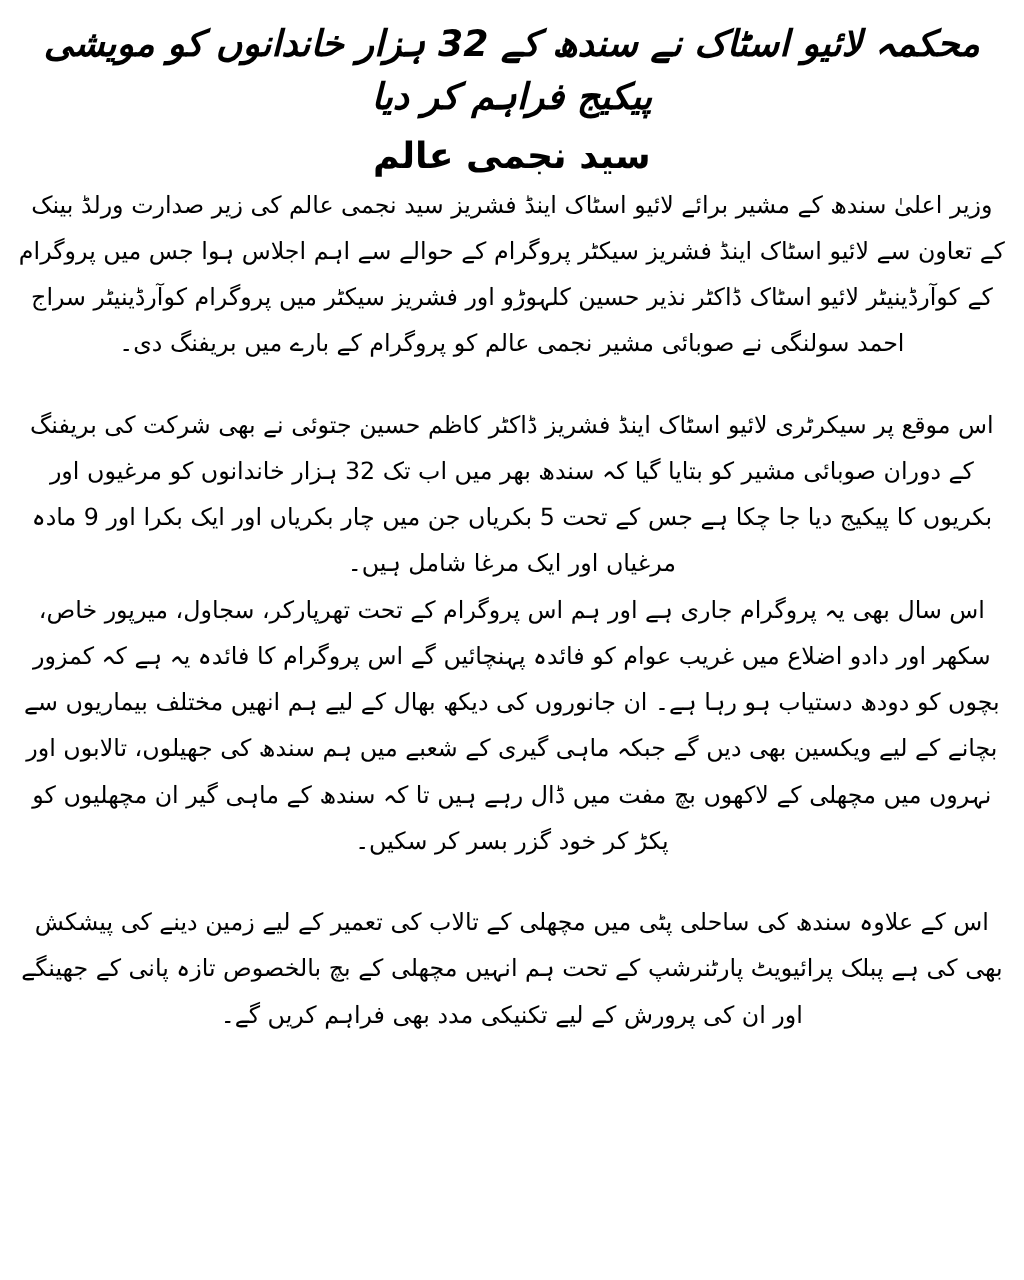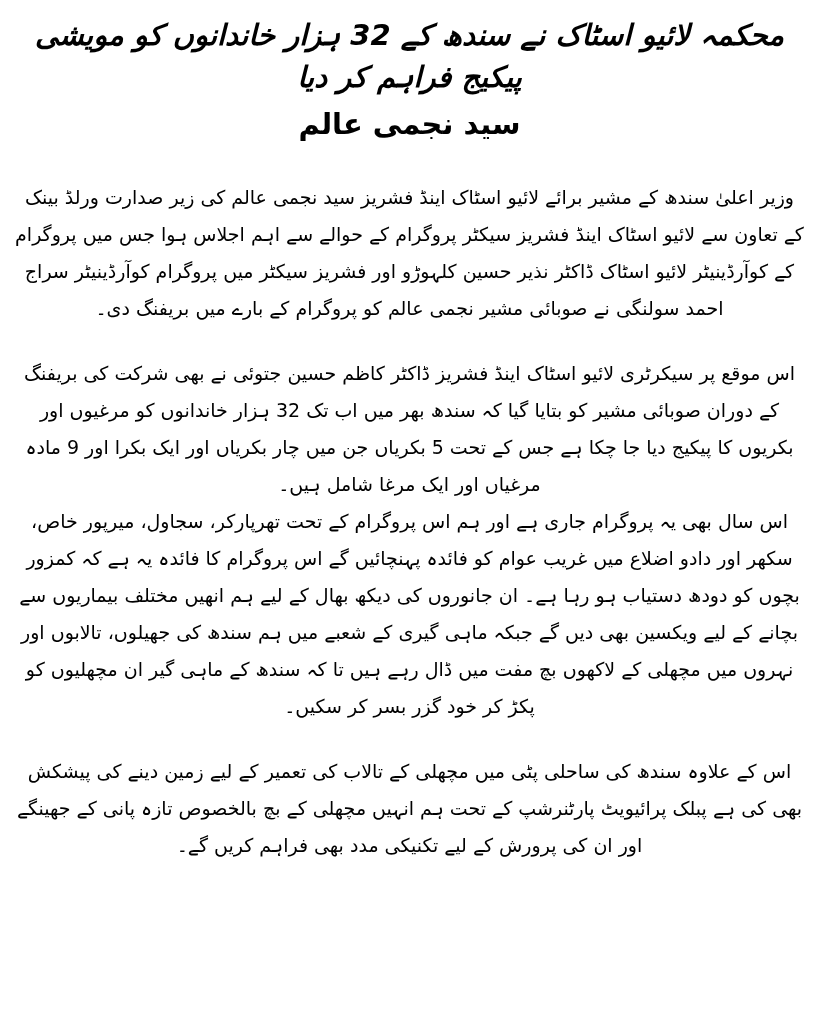--- a/index.html
+++ b/index.html
@@ -29,21 +29,21 @@
     margin: 4px 0 2px 0;
     letter-spacing: 0;
     font-style: italic;
   }
   .byline {
     font-size: 29px;
     line-height: 1.4;
     font-weight: 700;
     text-align: center;
     color: #000000;
-    margin: 6px 0 34px 0;
+    margin: 6px 0 1px 0;
   }
   .para {
     font-size: 19px;
     line-height: 1.95;
     font-weight: 400;
     text-align: center;
     color: #000000;
     margin: 0 0 6px 0;
   }
   .para.tight {

